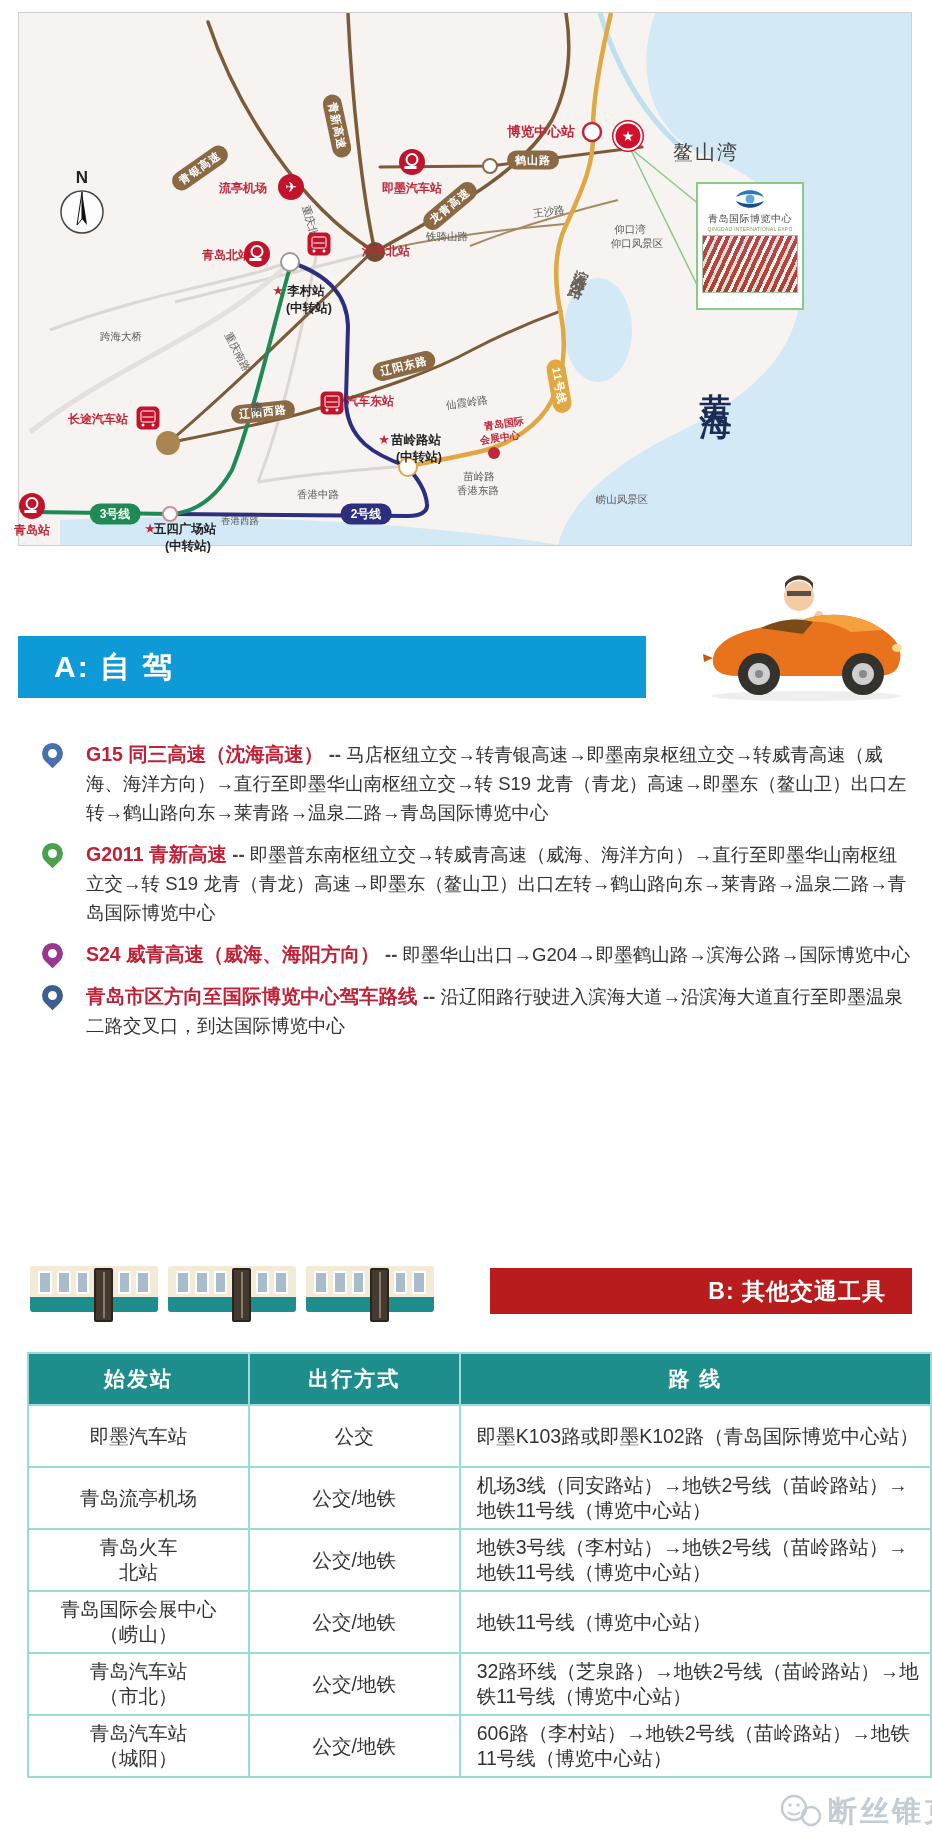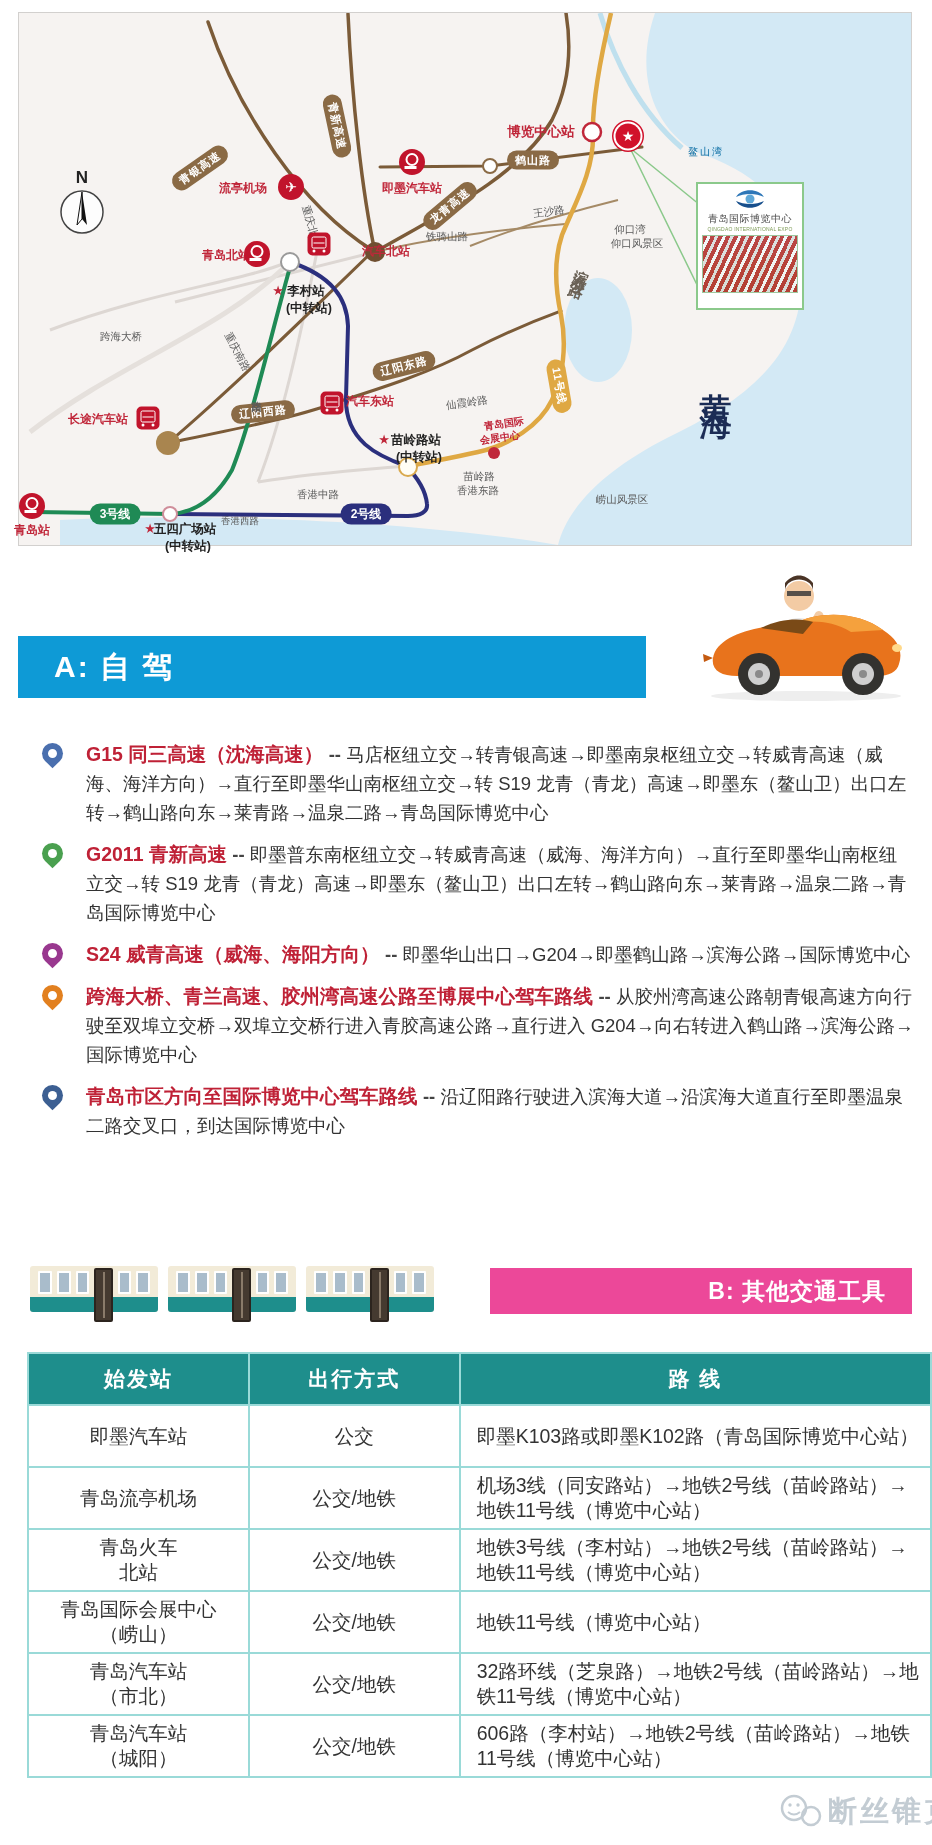--- a/index.html
+++ b/index.html
@@ -24,21 +24,21 @@
   .ml{position:absolute;white-space:nowrap;transform-origin:center;}
   .ribbon{background:#8a6a45;color:#fff;font-size:11px;font-weight:bold;
           padding:2px 8px;border-radius:10px;letter-spacing:1px;}
   .ribbon.amber{background:#dfa843;}
   .pill{color:#fff;font-size:12px;font-weight:bold;padding:2px 10px;border-radius:11px;}
   .pill.green{background:#1f8a55;}
   .pill.navy{background:#2b2f7d;}
   .redlbl{color:#c0273a;font-weight:bold;font-size:12px;}
   .redlbl.big{font-size:13.5px;}
   .redsm{color:#c0273a;font-weight:bold;font-size:10px;}
-  .dkm{color:#0369a1;font-size:10px;letter-spacing:2px;}
+  .dkm{color:#404040;font-size:20px;letter-spacing:2px;}
   .dks{color:#5a5a5a;font-size:10.5px;}
   .dkxs{color:#5a5a5a;font-size:9.5px;}
   .dkb{color:#222;font-weight:bold;font-size:12.5px;}
   .vert{writing-mode:vertical-rl;}
   .binhai{writing-mode:vertical-rl;font-size:15px;font-weight:bold;color:#6a6156;letter-spacing:5px;}
   .sea{writing-mode:vertical-rl;font-size:32px;font-weight:bold;color:#1b2c55;letter-spacing:14px;}
   .ic{position:absolute;transform:translate(-50%,-50%);z-index:4;}
   .ic-train{width:26px;height:26px;background:#c1142c;border-radius:50%;}
   .trg{position:absolute;left:50%;top:4px;transform:translateX(-50%);
        width:9px;height:9px;border:2.5px solid #fff;border-radius:50%;}
@@ -75,21 +75,21 @@
   
   #train-art{position:absolute;left:30px;top:1266px;display:flex;gap:10px;}
   .tcar{position:relative;width:128px;height:46px;background:#f2ebd8;border-radius:3px;
         display:flex;gap:5px;padding:5px 8px 0 8px;box-sizing:border-box;}
   .tcar::after{content:"";position:absolute;left:0;right:0;bottom:0;height:15px;
         background:#1e8e8c;border-radius:0 0 3px 3px;}
   .tw{width:15px;height:19px;background:#a9bccb;border:2px solid #fff;border-radius:1px;z-index:1;}
   .tdoor{width:22px;height:50px;background:#453a30;border:2px solid #2c241e;margin-top:-3px;
         z-index:2;border-radius:2px;position:relative;}
   .tdoor::after{content:"";position:absolute;left:50%;top:2px;bottom:2px;width:1.5px;background:#8a7b6a;}
-  #banner-b{position:absolute;left:490px;top:1268px;width:422px;height:46px;background:#ec4899;
+  #banner-b{position:absolute;left:490px;top:1268px;width:422px;height:46px;background:#b91c1c;
             color:#fff;font-size:23px;font-weight:bold;line-height:46px;text-align:right;
             padding-right:26px;box-sizing:border-box;letter-spacing:1px;}
 
   
   #transit{position:absolute;left:27px;top:1352px;width:905px;border-collapse:collapse;}
   #transit th{background:#1e8e8c;color:#fff;font-size:21px;font-weight:bold;height:48px;
             border:2px solid #9adad8;letter-spacing:2px;}
   #transit td{border:2px solid #9adad8;font-size:19.5px;color:#333;padding:4px 6px;
             text-align:center;height:52px;line-height:25px;background:#fff;}
   #transit td.rte{text-align:left;padding-left:16px;padding-right:10px;}
@@ -273,21 +273,20 @@
         <circle cx="162" cy="104" r="11" fill="#cfcfcf"></circle>
         <circle cx="162" cy="104" r="4" fill="#8a8a8a"></circle>
       <ellipse cx="196" cy="78" rx="5" ry="4" fill="#ffd98a"></ellipse>
     </svg>
   </div>
 
   <div id="routes">
       <div class="route"><span class="pin" style="background: rgb(74, 111, 174);"></span><span class="rtitle">G15 同三高速（沈海高速） </span><span class="rdash">-- </span><span class="rbody">马店枢纽立交→转青银高速→即墨南泉枢纽立交→转威青高速（威海、海洋方向）→直行至即墨华山南枢纽立交→转 S19 龙青（青龙）高速→即墨东（鳌山卫）出口左转→鹤山路向东→莱青路→温泉二路→青岛国际博览中心</span></div>
       <div class="route"><span class="pin" style="background: rgb(74, 160, 79);"></span><span class="rtitle">G2011 青新高速 </span><span class="rdash">-- </span><span class="rbody">即墨普东南枢纽立交→转威青高速（威海、海洋方向）→直行至即墨华山南枢纽立交→转 S19 龙青（青龙）高速→即墨东（鳌山卫）出口左转→鹤山路向东→莱青路→温泉二路→青岛国际博览中心</span></div>
       <div class="route"><span class="pin" style="background: rgb(153, 56, 143);"></span><span class="rtitle">S24 威青高速（威海、海阳方向） </span><span class="rdash">-- </span><span class="rbody">即墨华山出口→G204→即墨鹤山路→滨海公路→国际博览中心</span></div>
-      <div class="route"><span class="pin" style="background: rgb(226, 128, 31);"></span><span class="rtitle">跨海大桥、青兰高速、胶州湾高速公路至博展中心驾车路线 </span><span class="rdash">-- </span><span class="rbody">从胶州湾高速公路朝青银高速方向行驶至双埠立交桥→双埠立交桥行进入青胶高速公路→直行进入 G204→向右转进入鹤山路→滨海公路→国际博览中心</span></div>
       <div class="route"><span class="pin" style="background: rgb(60, 95, 146);"></span><span class="rtitle">青岛市区方向至国际博览中心驾车路线 </span><span class="rdash">-- </span><span class="rbody">沿辽阳路行驶进入滨海大道→沿滨海大道直行至即墨温泉二路交叉口，到达国际博览中心</span></div>
     </div>
 
   <div id="train-art">
     <div class="tcar">
       <span class="tw"></span>
         <span class="tw"></span>
         <span class="tw"></span>
       <span class="tdoor"></span>
       <span class="tw"></span>

